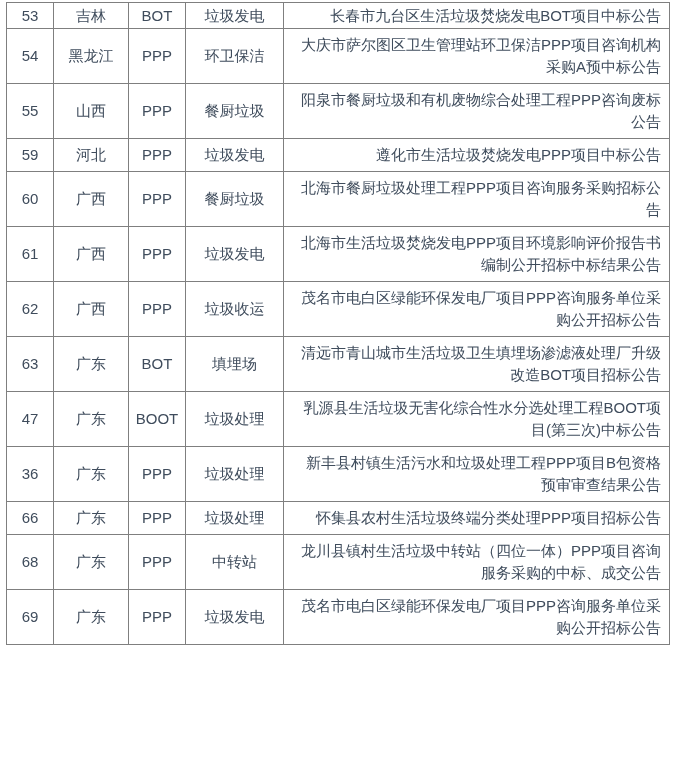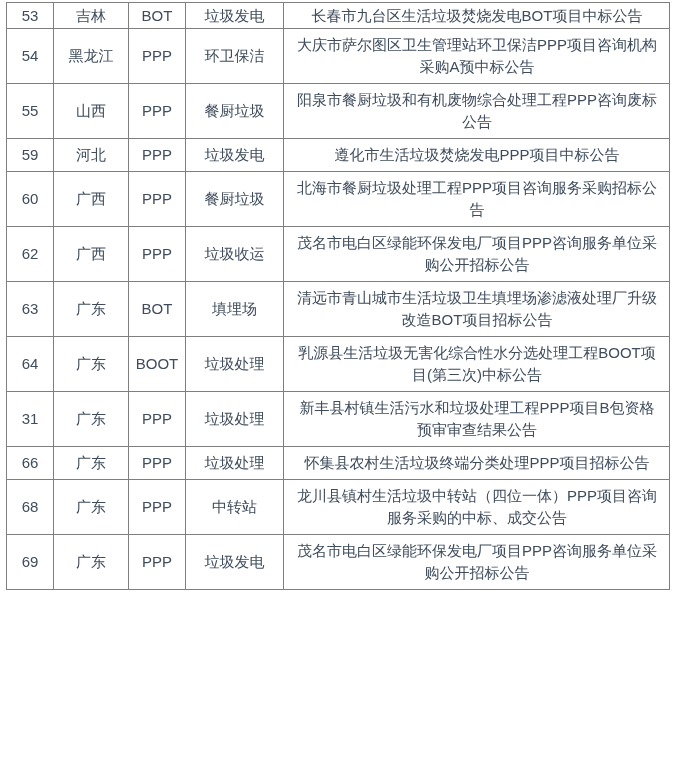--- a/index.html
+++ b/index.html
@@ -30,21 +30,21 @@
     color: var(--text);
     font-size: 15px;
     line-height: 22px;
     padding: 5px 2px;
     text-align: center;
     vertical-align: middle;
     word-break: break-all;
     overflow: hidden;
   }
   table.report td.col-title {
-    text-align: center;
+    text-align: right;
     padding-left: 9px;
     padding-right: 8px;
   }
   
   table.report tr:first-child td {
     padding-top: 2px;
     padding-bottom: 1px;
   }
   col.c-no       { width: 47px; }
   col.c-province { width: 75px; }
@@ -94,42 +94,49 @@
           <td class="col-title">遵化市生活垃圾焚烧发电PPP项目中标公告</td>
         </tr>
         <tr>
           <td class="col-no">60</td>
           <td class="col-province">广西</td>
           <td class="col-model">PPP</td>
           <td class="col-category">餐厨垃圾</td>
           <td class="col-title">北海市餐厨垃圾处理工程PPP项目咨询服务采购招标公告</td>
         </tr>
         <tr>
+          <td class="col-no">61</td>
+          <td class="col-province">广西</td>
+          <td class="col-model">PPP</td>
+          <td class="col-category">垃圾发电</td>
+          <td class="col-title">北海市生活垃圾焚烧发电PPP项目环境影响评价报告书编制公开招标中标结果公告</td>
+        </tr>
+        <tr>
           <td class="col-no">62</td>
           <td class="col-province">广西</td>
           <td class="col-model">PPP</td>
           <td class="col-category">垃圾收运</td>
           <td class="col-title">茂名市电白区绿能环保发电厂项目PPP咨询服务单位采购公开招标公告</td>
         </tr>
         <tr>
           <td class="col-no">63</td>
           <td class="col-province">广东</td>
           <td class="col-model">BOT</td>
           <td class="col-category">填埋场</td>
           <td class="col-title">清远市青山城市生活垃圾卫生填埋场渗滤液处理厂升级改造BOT项目招标公告</td>
         </tr>
         <tr>
-          <td class="col-no">64</td>
+          <td class="col-no">47</td>
           <td class="col-province">广东</td>
           <td class="col-model">BOOT</td>
           <td class="col-category">垃圾处理</td>
           <td class="col-title">乳源县生活垃圾无害化综合性水分选处理工程BOOT项目(第三次)中标公告</td>
         </tr>
         <tr>
-          <td class="col-no">31</td>
+          <td class="col-no">36</td>
           <td class="col-province">广东</td>
           <td class="col-model">PPP</td>
           <td class="col-category">垃圾处理</td>
           <td class="col-title">新丰县村镇生活污水和垃圾处理工程PPP项目B包资格预审审查结果公告</td>
         </tr>
         <tr>
           <td class="col-no">66</td>
           <td class="col-province">广东</td>
           <td class="col-model">PPP</td>
           <td class="col-category">垃圾处理</td>

